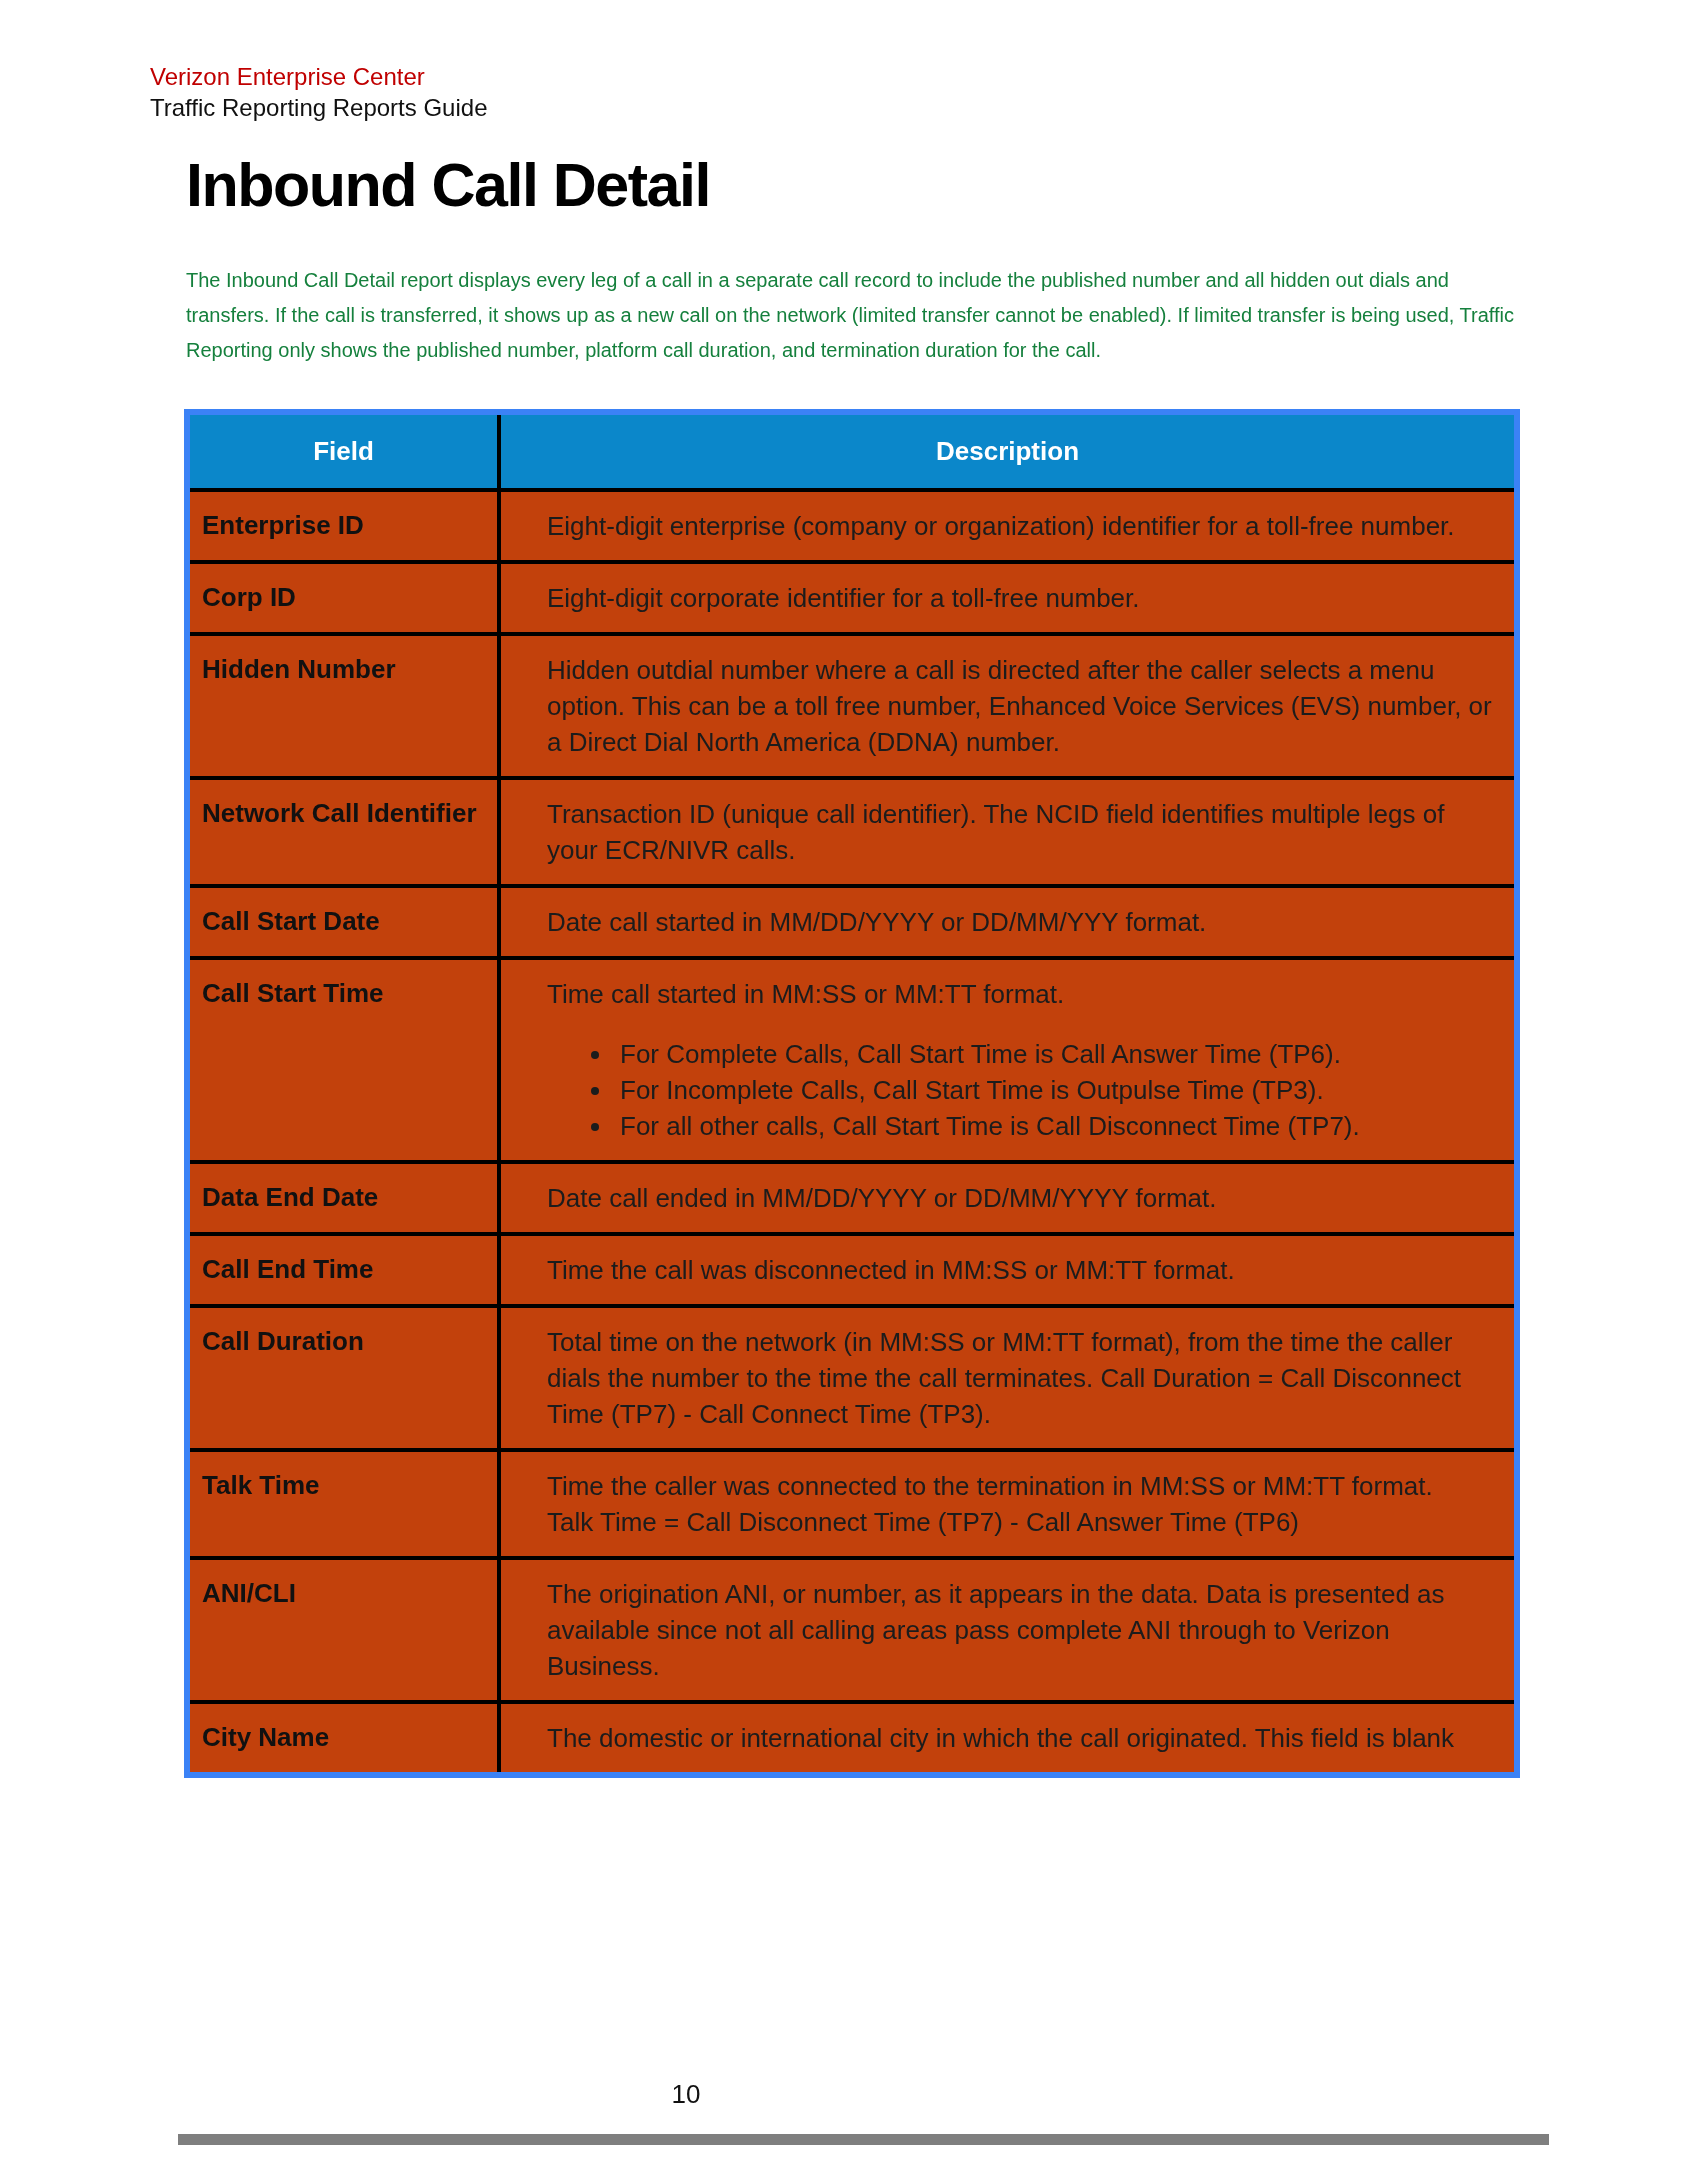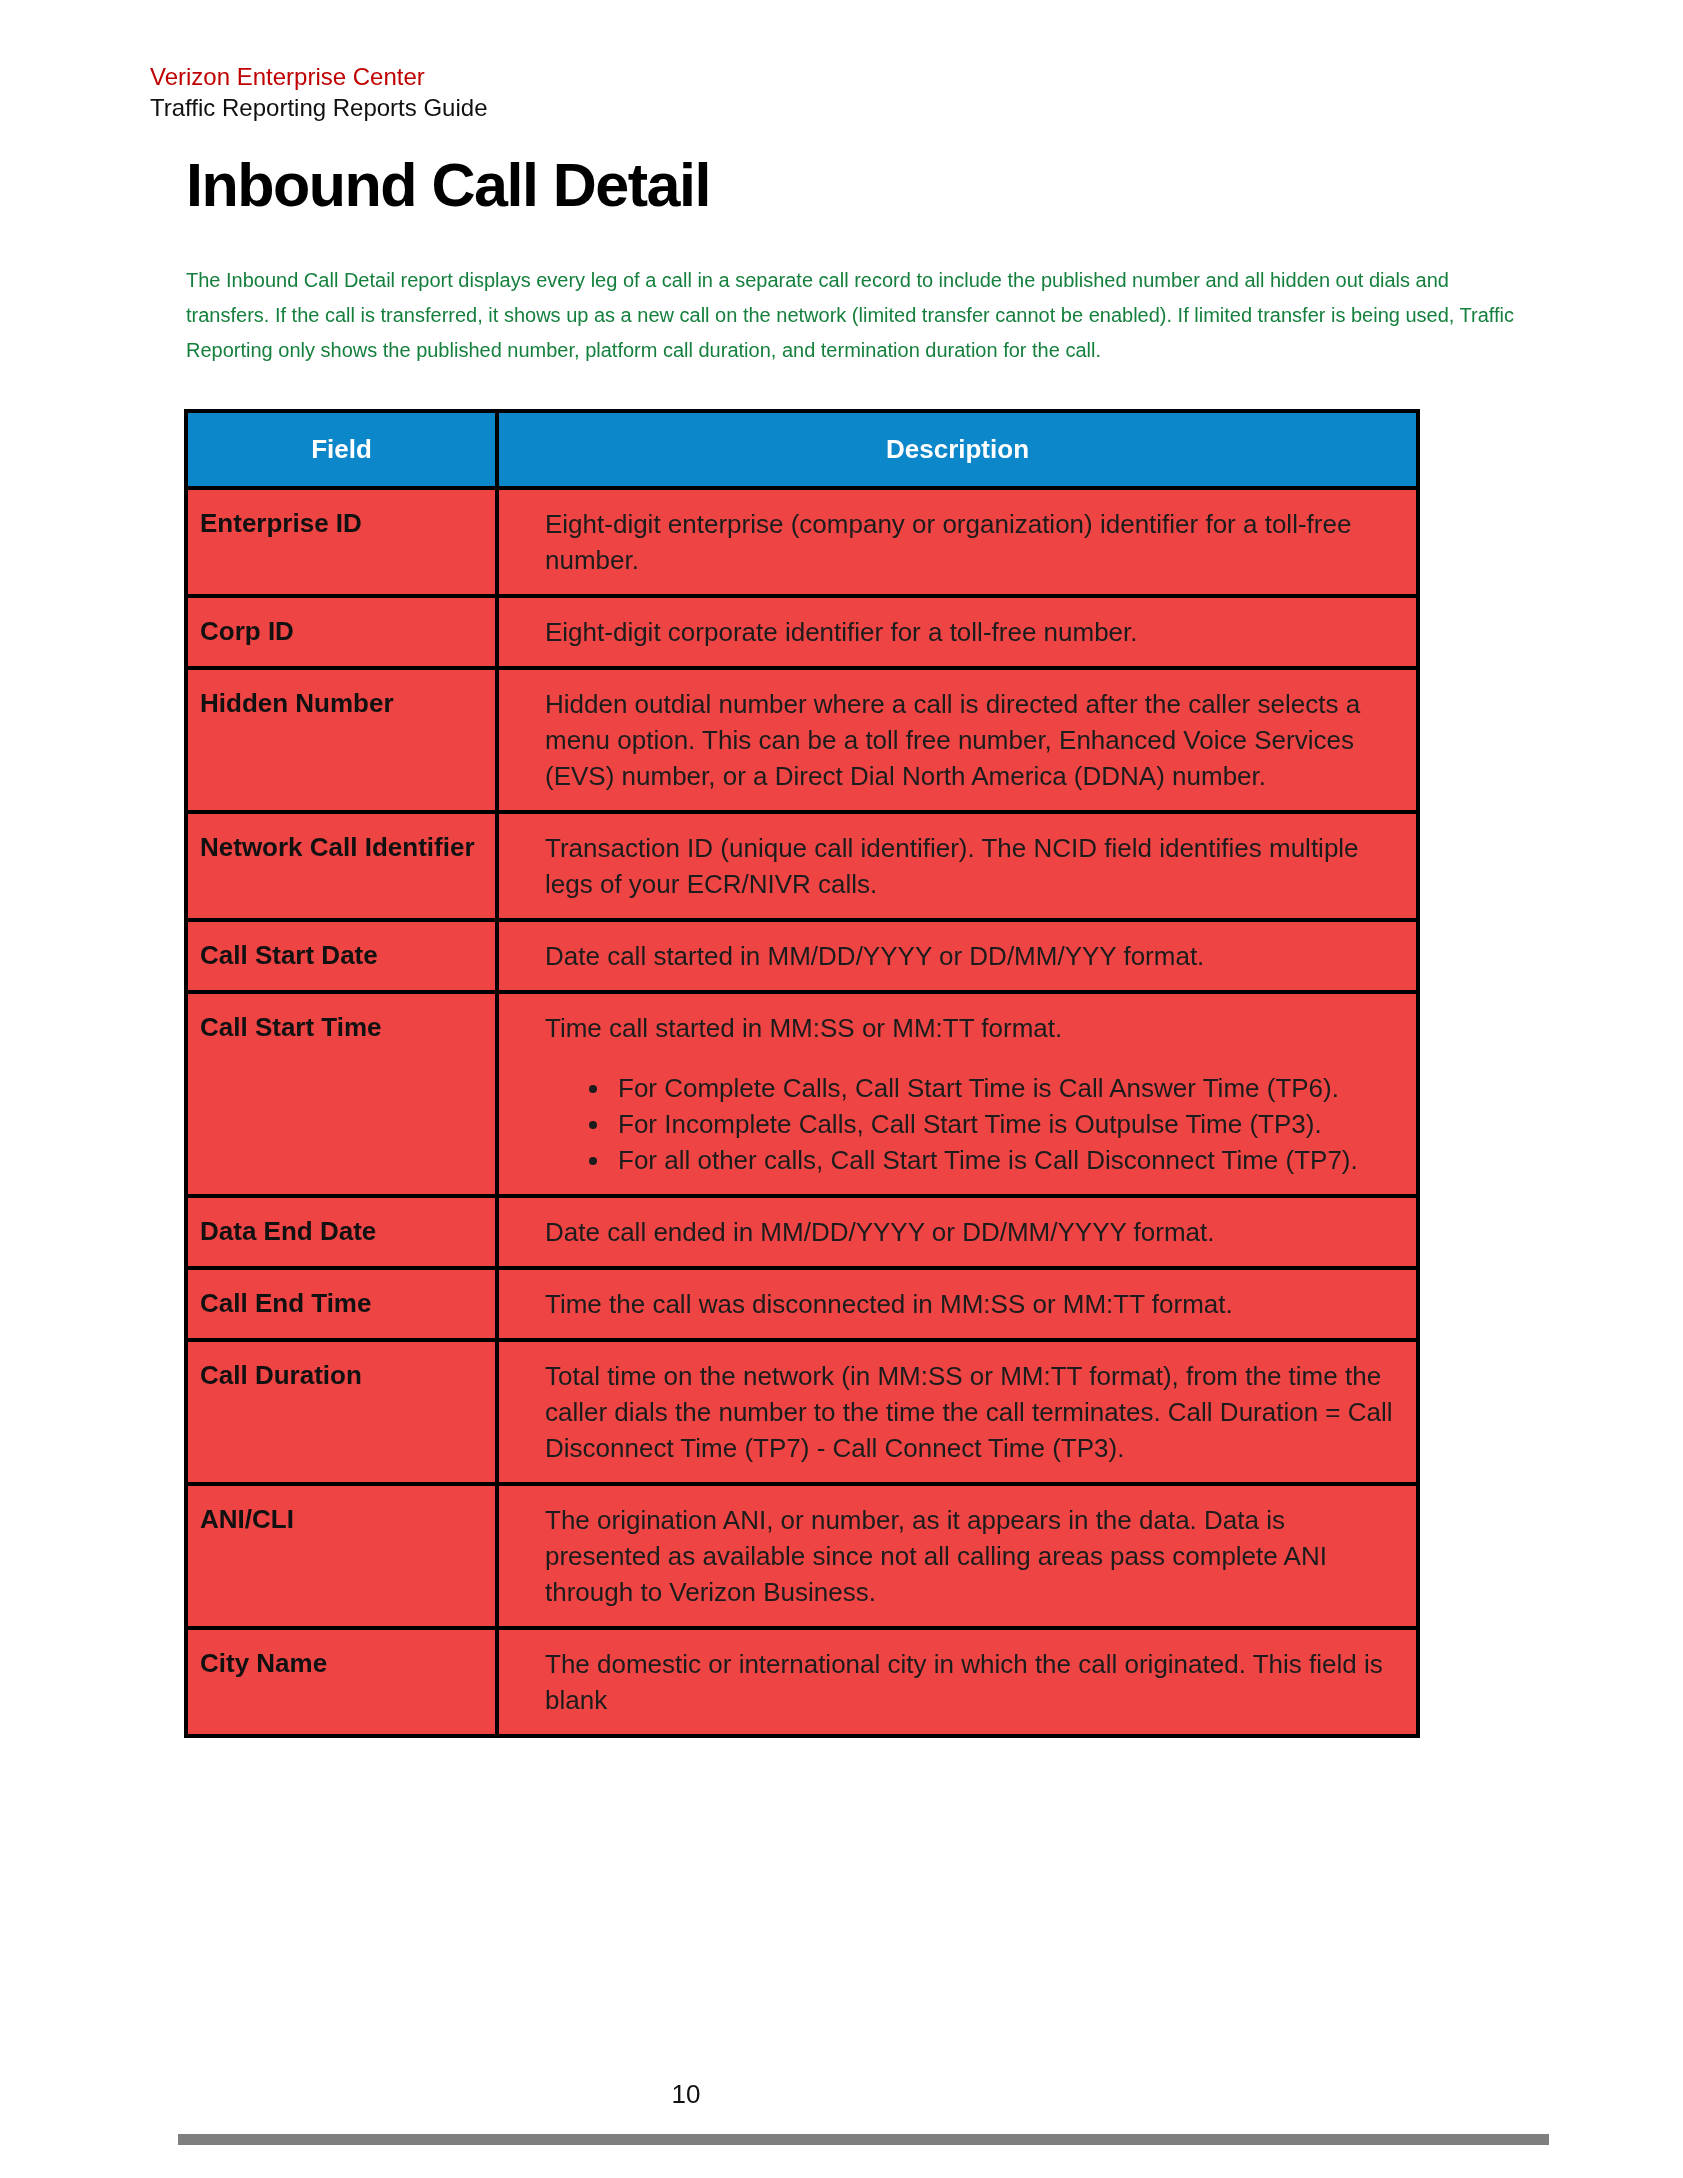--- a/index.html
+++ b/index.html
@@ -19,22 +19,22 @@
   .doc-header .subtitle{color:#111;}
   h1.page-title{
     position:absolute;left:186px;top:152px;margin:0;
     font-size:61px;font-weight:bold;letter-spacing:-1.5px;color:#000;line-height:1.1;
   }
   p.intro{
     position:absolute;left:186px;top:263px;margin:0;width:1346px;
     font-size:20px;line-height:35px;color:#15803d;
   }
   table.report-table{
-    position:absolute;left:184px;top:409px;width:1236px;
-    border-collapse:collapse;border:3px solid #3b82f6;background:#ef4444;
+    position:absolute;left:184px;top:409px;width:1336px;
+    border-collapse:collapse;border:6px solid #3b82f6;background:#c2410c;
     table-layout:fixed;
   }
   .report-table th,.report-table td{border:4px solid #000;}
   .report-table thead th{
     background:var(--blue);color:#ffffff;font-size:26px;font-weight:bold;
     text-align:center;padding:21px 10px;
   }
   .report-table th.col-field{width:287px;}
   td.field-cell{
     font-weight:bold;font-size:26px;vertical-align:top;
@@ -130,20 +130,27 @@
           <div class="desc-text">Time the call was disconnected in MM:SS or MM:TT format.</div>
         </td>
       </tr>
       <tr>
         <td class="field-cell">Call Duration</td>
         <td class="desc-cell">
           <div class="desc-text">Total time on the network (in MM:SS or MM:TT format), from the time the caller dials the number to the time the call terminates. Call Duration = Call Disconnect Time (TP7) - Call Connect Time (TP3).</div>
         </td>
       </tr>
       <tr>
+        <td class="field-cell">Talk Time</td>
+        <td class="desc-cell">
+          <div class="desc-text">Time the caller was connected to the termination in MM:SS or MM:TT format.
+Talk Time = Call Disconnect Time (TP7) - Call Answer Time (TP6)</div>
+        </td>
+      </tr>
+      <tr>
         <td class="field-cell">ANI/CLI</td>
         <td class="desc-cell">
           <div class="desc-text">The origination ANI, or number, as it appears in the data. Data is presented as available since not all calling areas pass complete ANI through to Verizon Business.</div>
         </td>
       </tr>
       <tr>
         <td class="field-cell">City Name</td>
         <td class="desc-cell">
           <div class="desc-text">The domestic or international city in which the call originated. This field is blank</div>
         </td>

